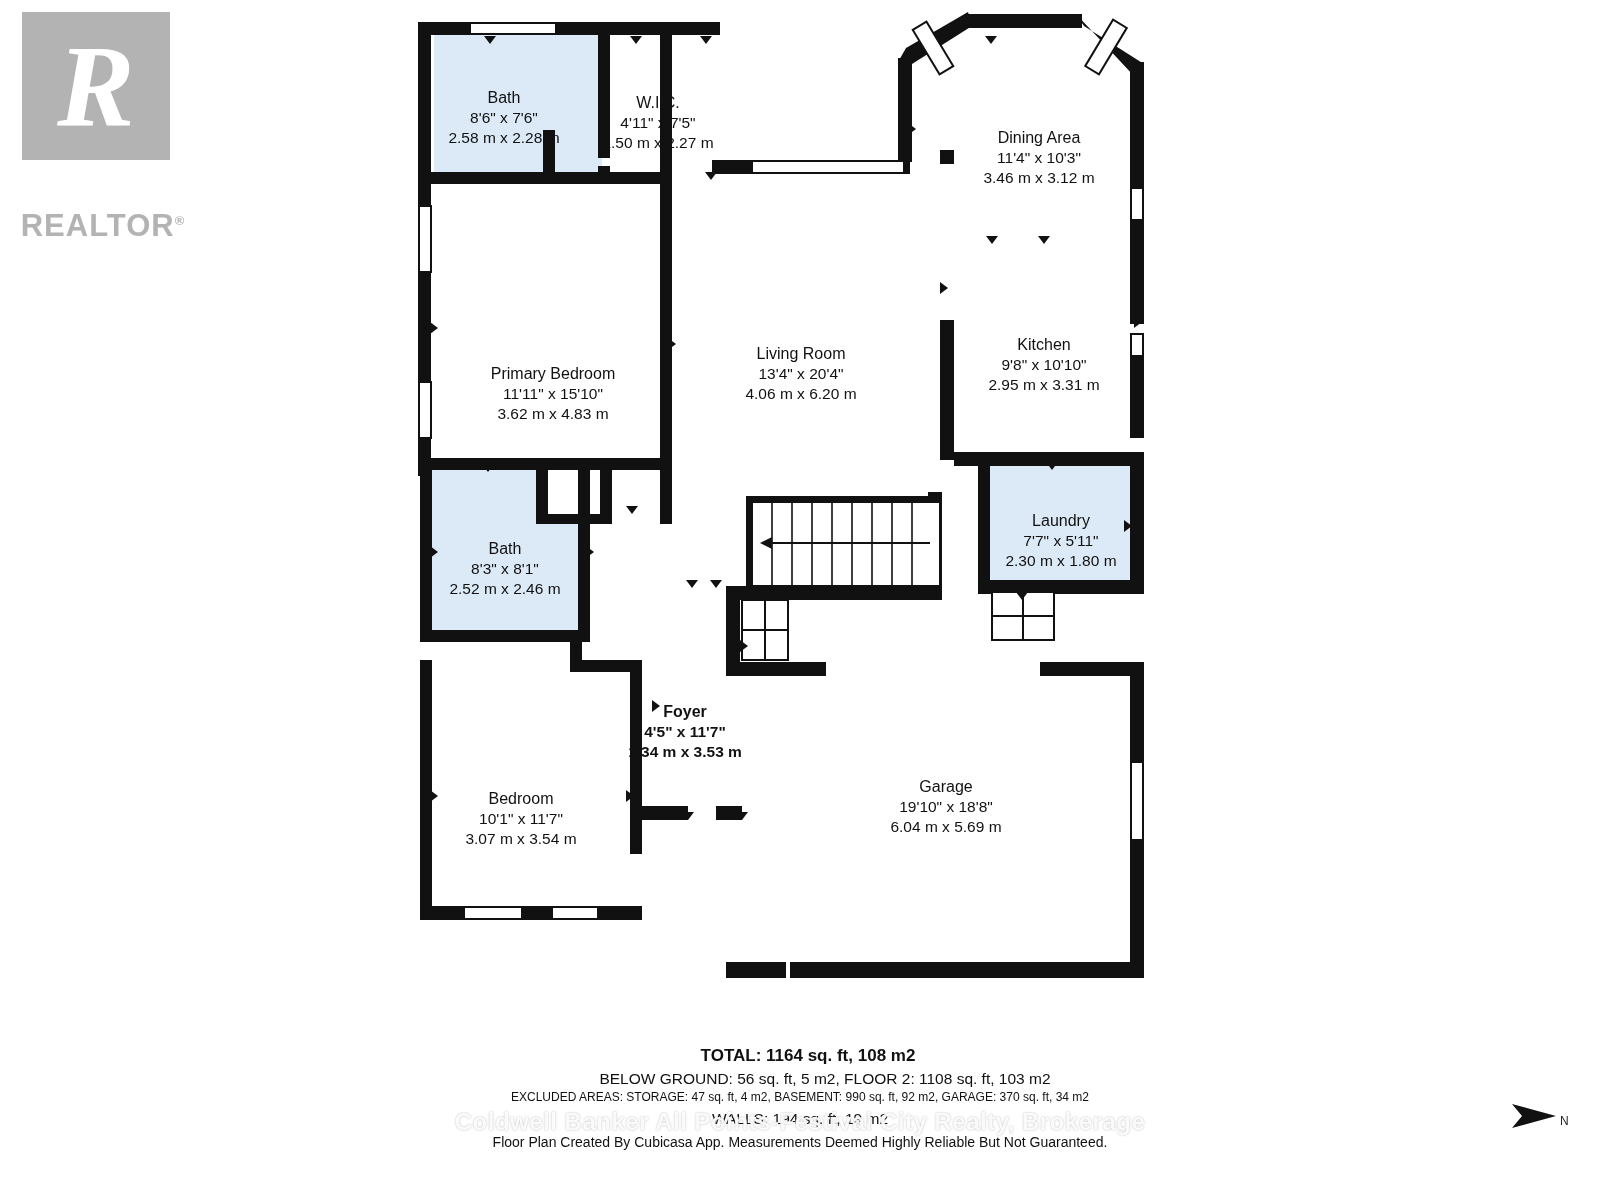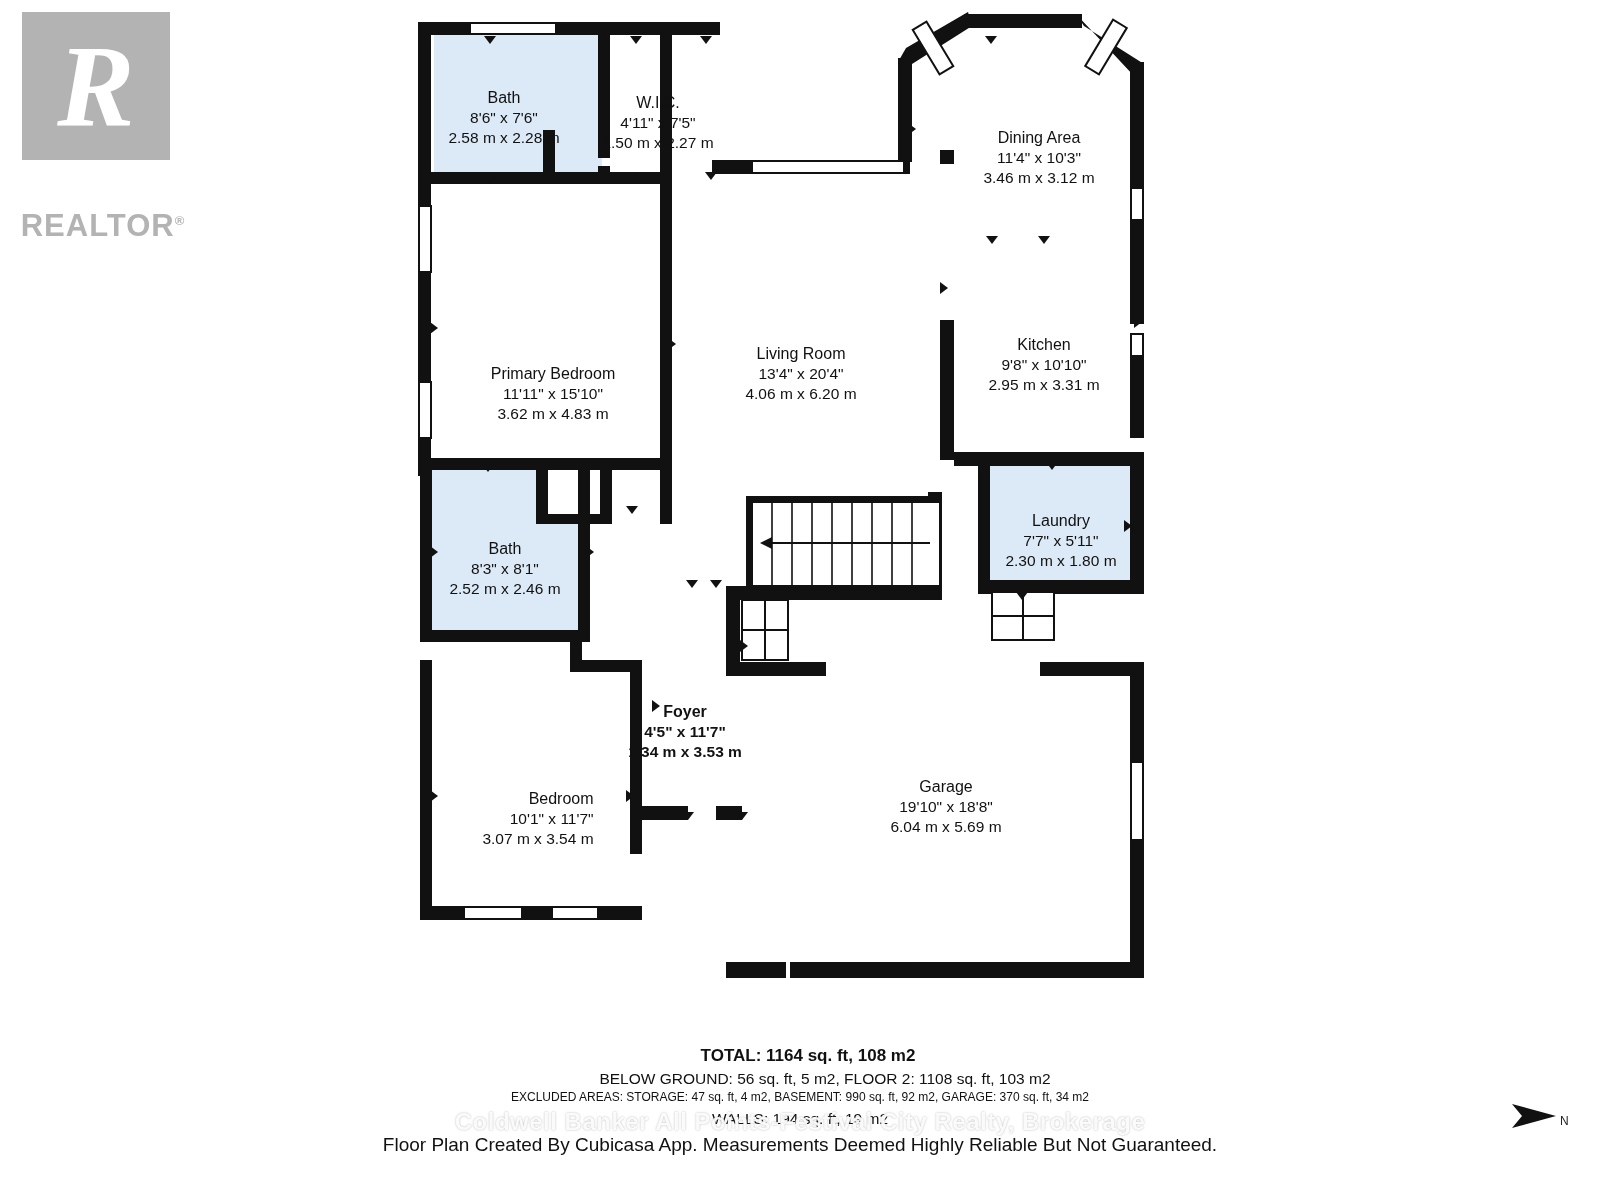--- a/index.html
+++ b/index.html
@@ -98,21 +98,21 @@
   }
   .footer-total {
     top: 1046px;
     font-size: 17px;
     font-weight: bold;
     padding-left: 8px;
   }
   .footer-l1 { top: 1070px; font-size: 15.5px; padding-left: 25px; }
   .footer-l2 { top: 1090px; font-size: 12px; }
   .footer-l3 { top: 1110px; font-size: 15.5px; }
-  .footer-l4 { top: 1134px; font-size: 19px; }
+  .footer-l4 { top: 1134px; font-size: 14px; }
 
   .watermark {
     position: absolute;
     left: 0;
     top: 1108px;
     width: 1600px;
     text-align: center;
     font-size: 24px;
     font-weight: bold;
     color: rgba(255,255,255,0.92);
@@ -398,21 +398,21 @@
   <span class="rdim">4'5" x 11'7"</span>
   <span class="rdim">1.34 m x 3.53 m</span>
 </div>
 
 <div class="room-label" style="left:946px; top:777px;">
   <span class="rname">Garage</span>
   <span class="rdim">19'10" x 18'8"</span>
   <span class="rdim">6.04 m x 5.69 m</span>
 </div>
 
-<div class="room-label" style="left:538px; top:789px;text-align:right;">
+<div class="room-label" style="left:521px; top:789px;">
   <span class="rname">Bedroom</span>
   <span class="rdim">10'1" x 11'7"</span>
   <span class="rdim">3.07 m x 3.54 m</span>
 </div>
 
 <div class="footer footer-total">TOTAL: 1164 sq. ft, 108 m2</div>
 <div class="footer footer-l1">BELOW GROUND: 56 sq. ft, 5 m2, FLOOR 2: 1108 sq. ft, 103 m2</div>
 <div class="footer footer-l2">EXCLUDED AREAS: STORAGE: 47 sq. ft, 4 m2, BASEMENT: 990 sq. ft, 92 m2, GARAGE: 370 sq. ft, 34 m2</div>
 <div class="footer footer-l3">WALLS: 194 sq. ft, 19 m2</div>
 <div class="footer footer-l4">Floor Plan Created By Cubicasa App. Measurements Deemed Highly Reliable But Not Guaranteed.</div>

